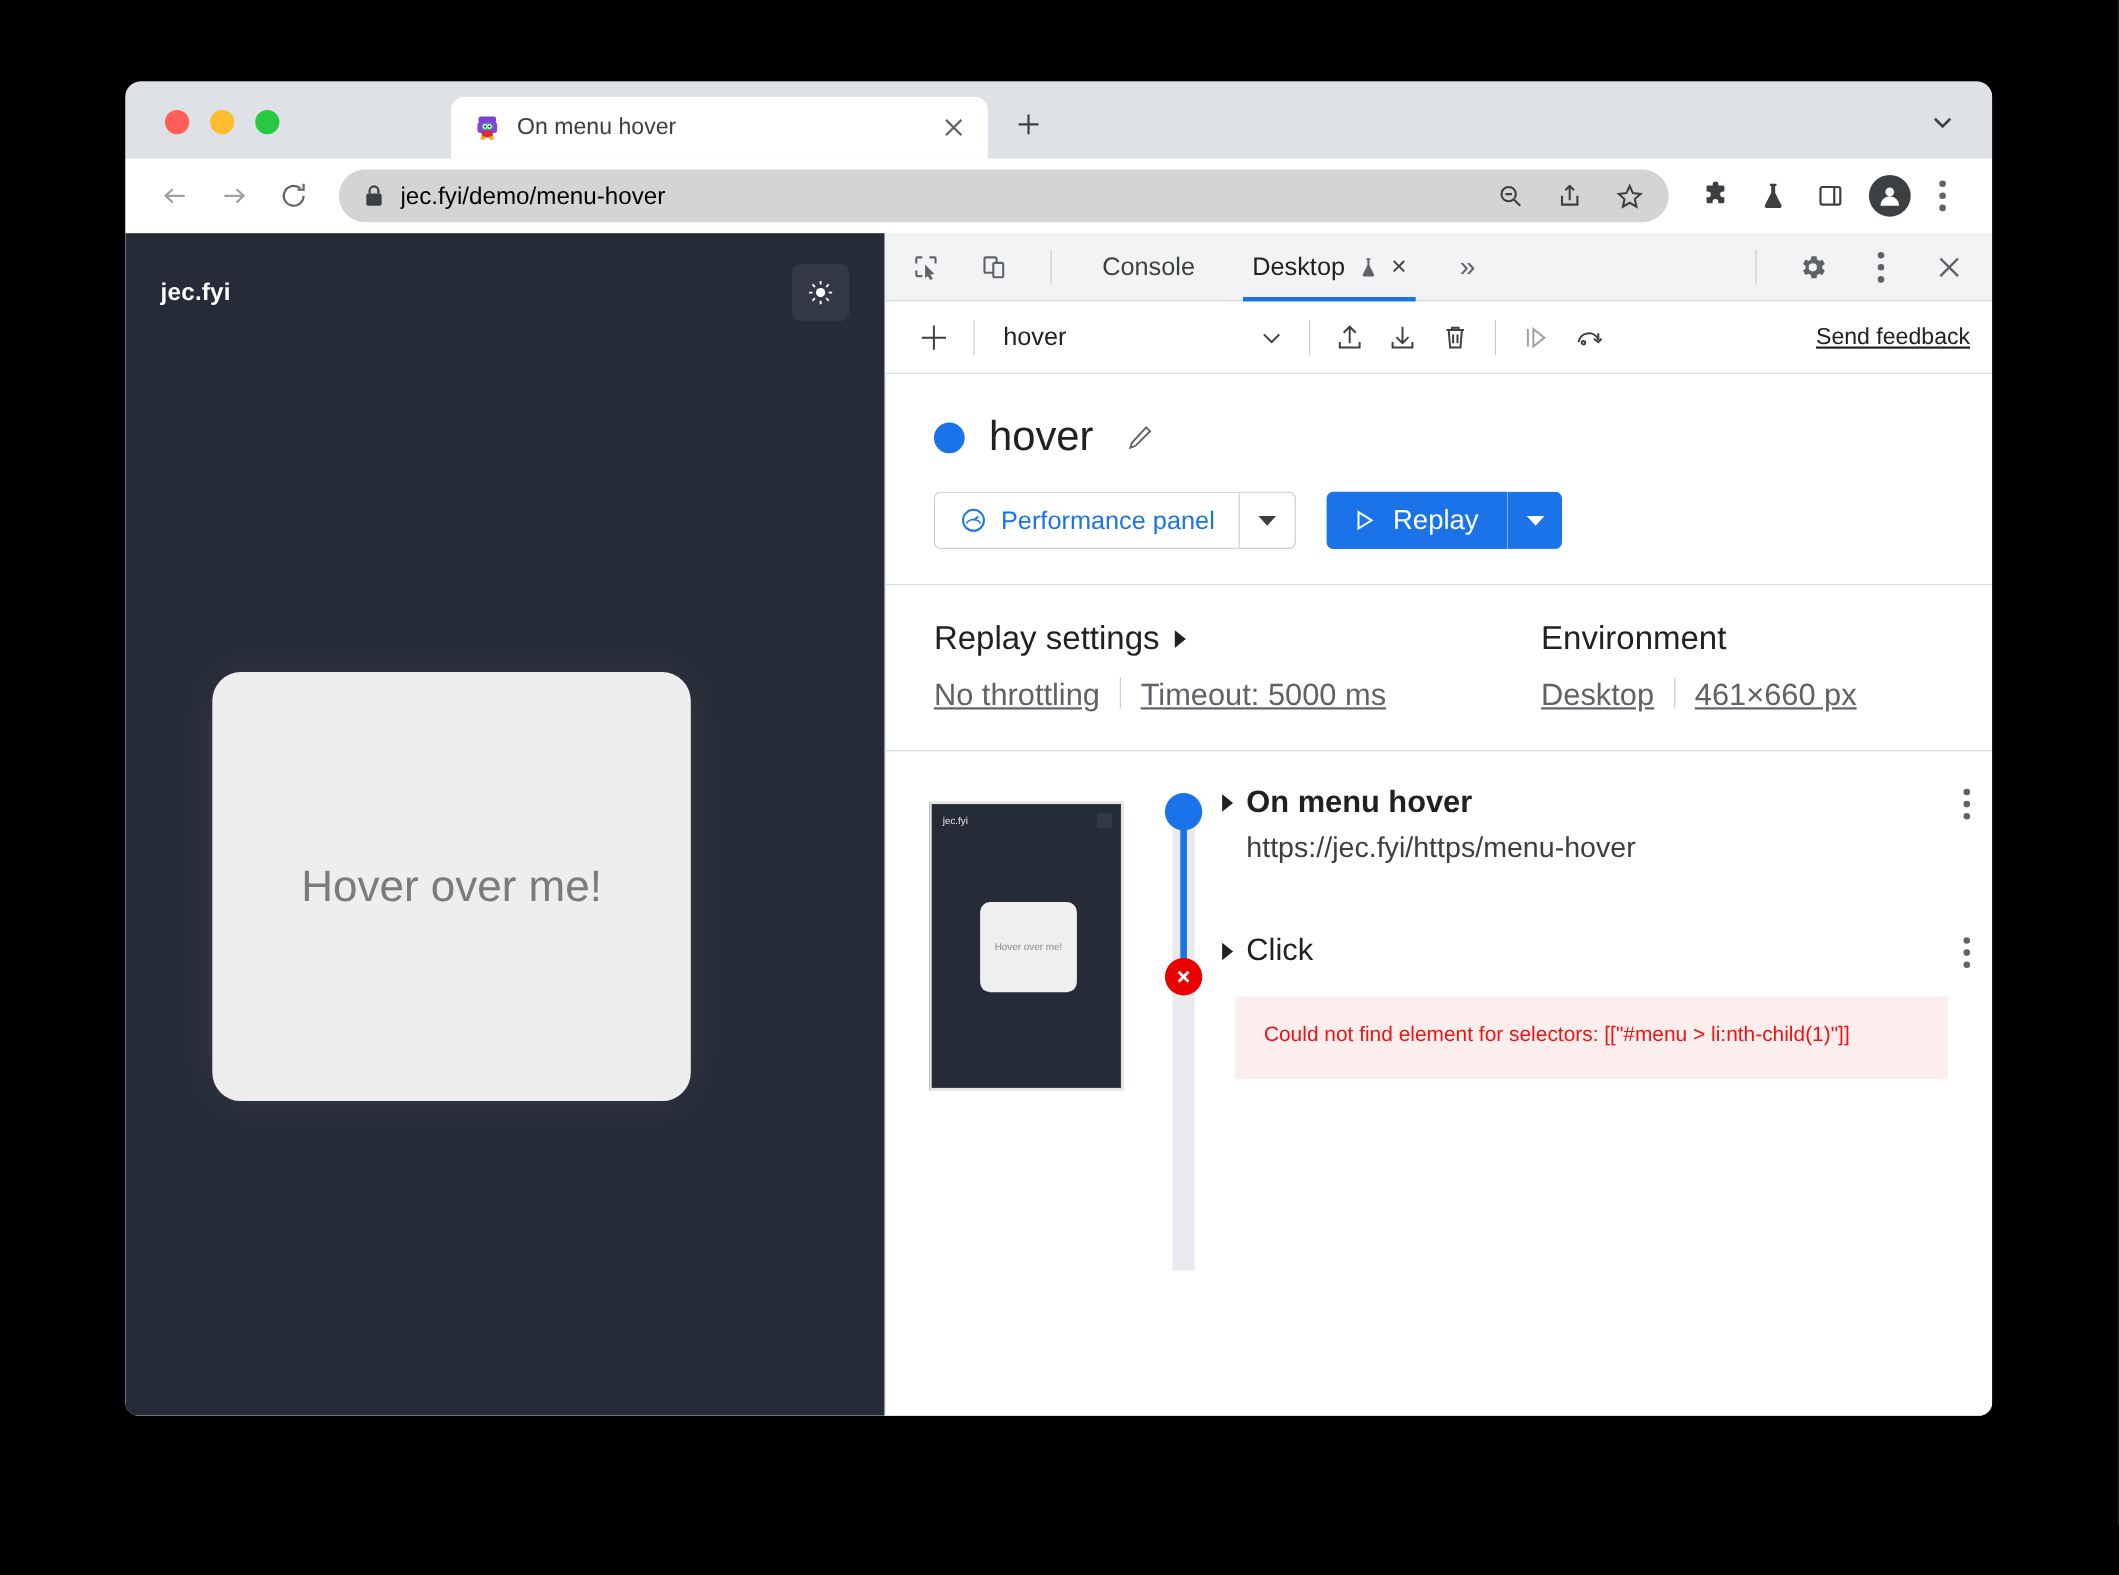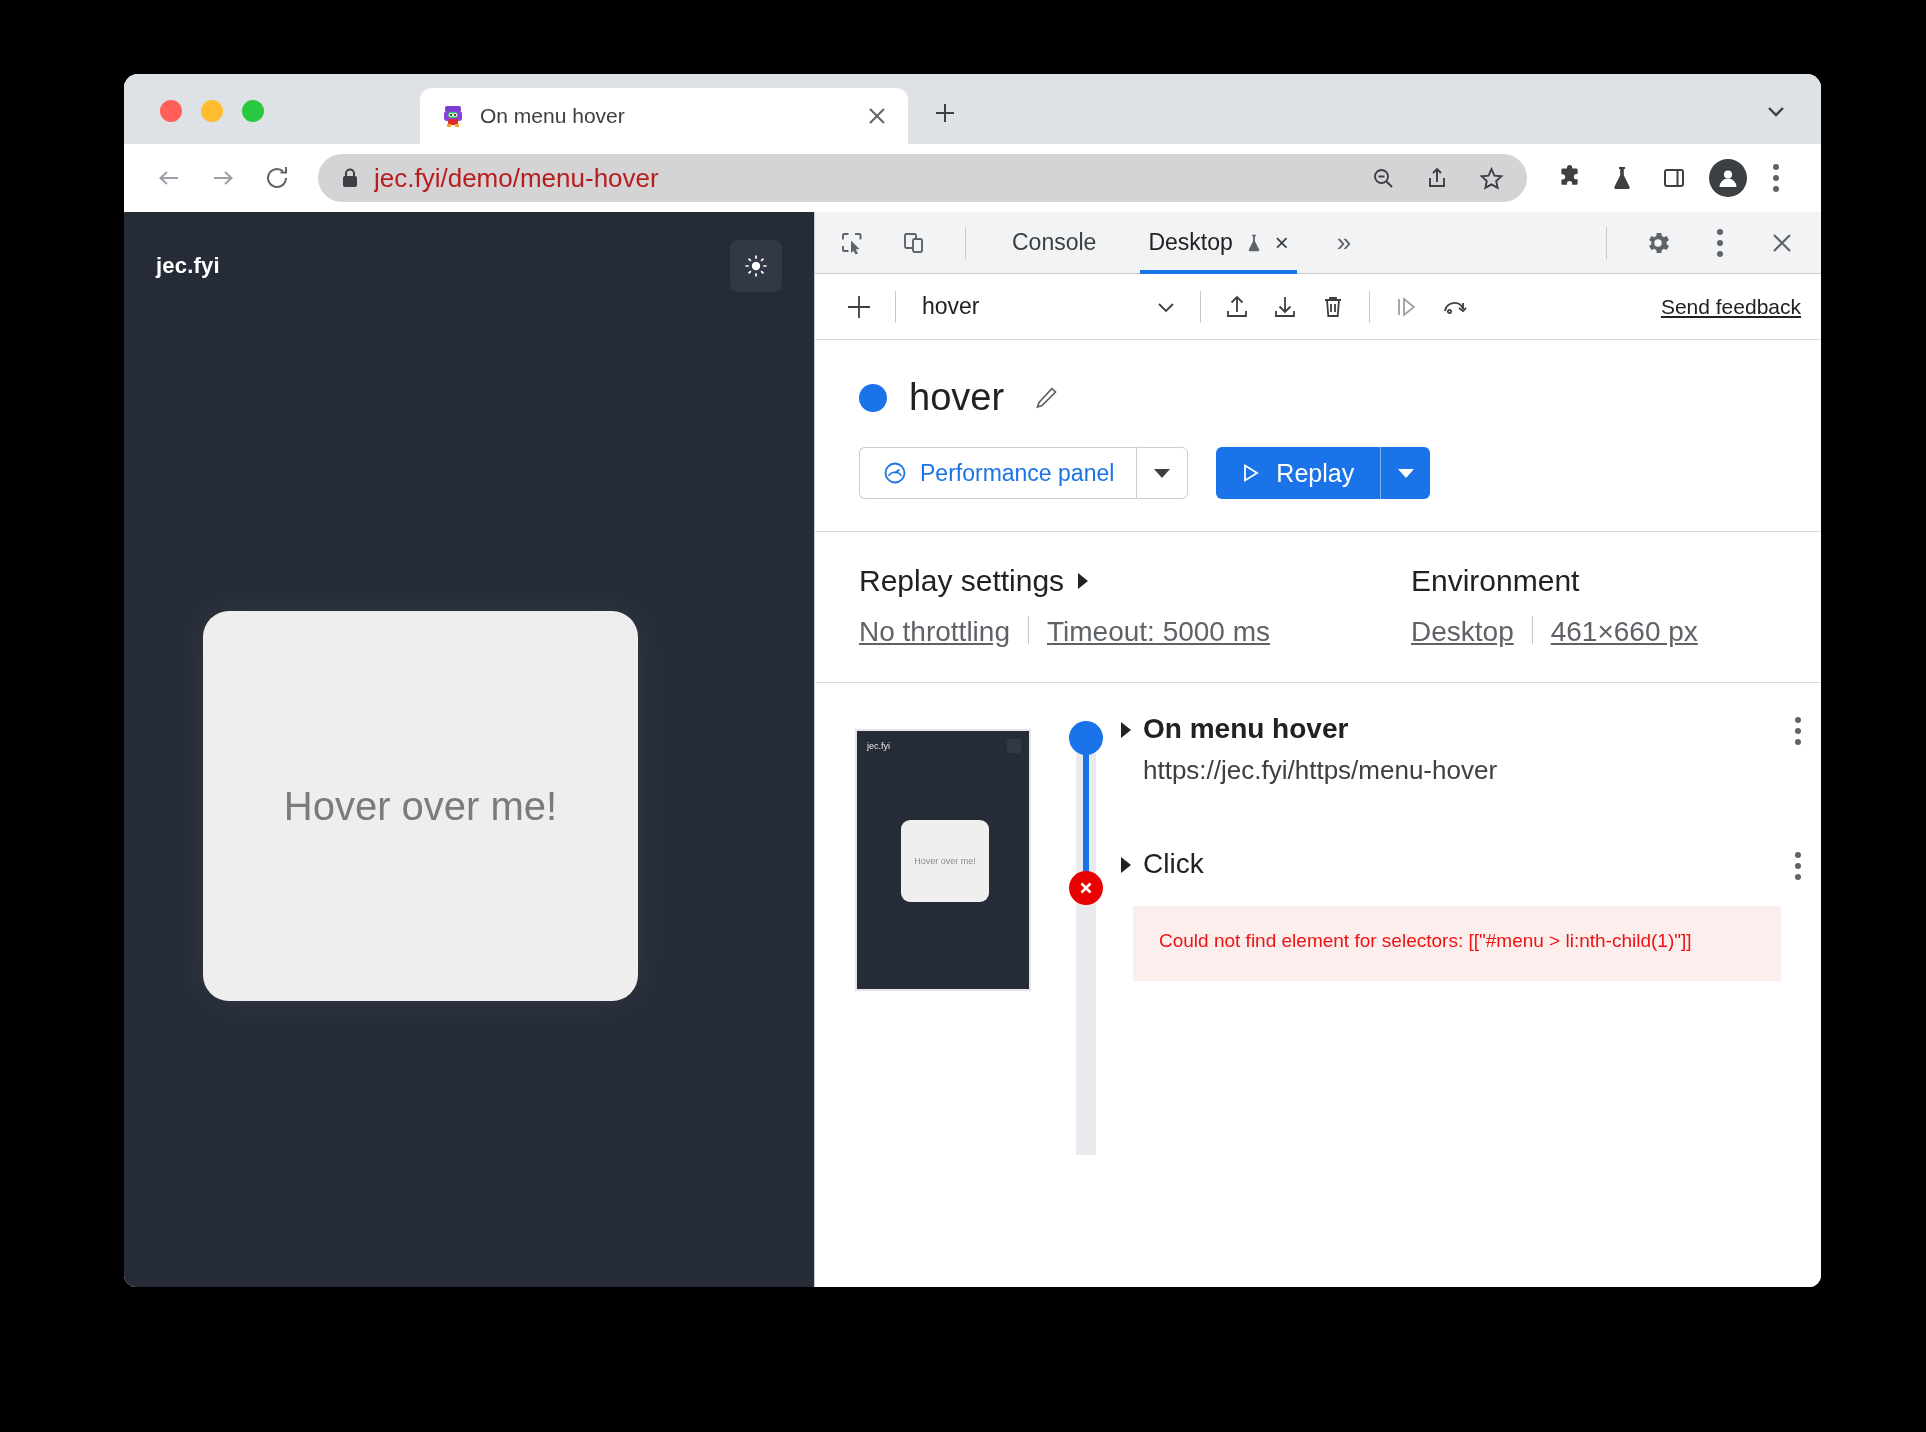--- a/index.html
+++ b/index.html
@@ -6,21 +6,21 @@
   html, body {
     width: 1926px; height: 1432px;
     background: #000;
     font-family: "Liberation Sans", sans-serif;
     overflow: hidden;
   }
 
   
   .window {
     position: absolute;
-    left: 124px; top: 74px;
+    left: 114px; top: 74px;
     width: 1697px; height: 1213px;
     background: #fff;
     border-radius: 14px 14px 12px 12px;
     overflow: hidden;
     box-shadow: 0 10px 40px rgba(0,0,0,.45);
   }
 
   
   .tabstrip {
     position: relative;
@@ -98,21 +98,21 @@
     margin: 0 14px 0 14px;
     background: #d4d4d6;
     border-radius: 24px;
     display: flex; align-items: center;
     padding: 0 16px 0 22px;
     gap: 14px;
   }
   .lock { width: 20px; height: 22px; flex: 0 0 20px; color:#3c4043; }
   .url {
     flex: 1;
-    font-size: 26px; color: #b91c1c;
+    font-size: 22px; color: #000000;
     white-space: nowrap; overflow: hidden;
   }
   .omni-icon {
     width: 40px; height: 40px;
     display: flex; align-items: center; justify-content: center;
     color: #3c4043;
     flex: 0 0 40px;
   }
   .tb-icon {
     width: 46px; height: 46px;

